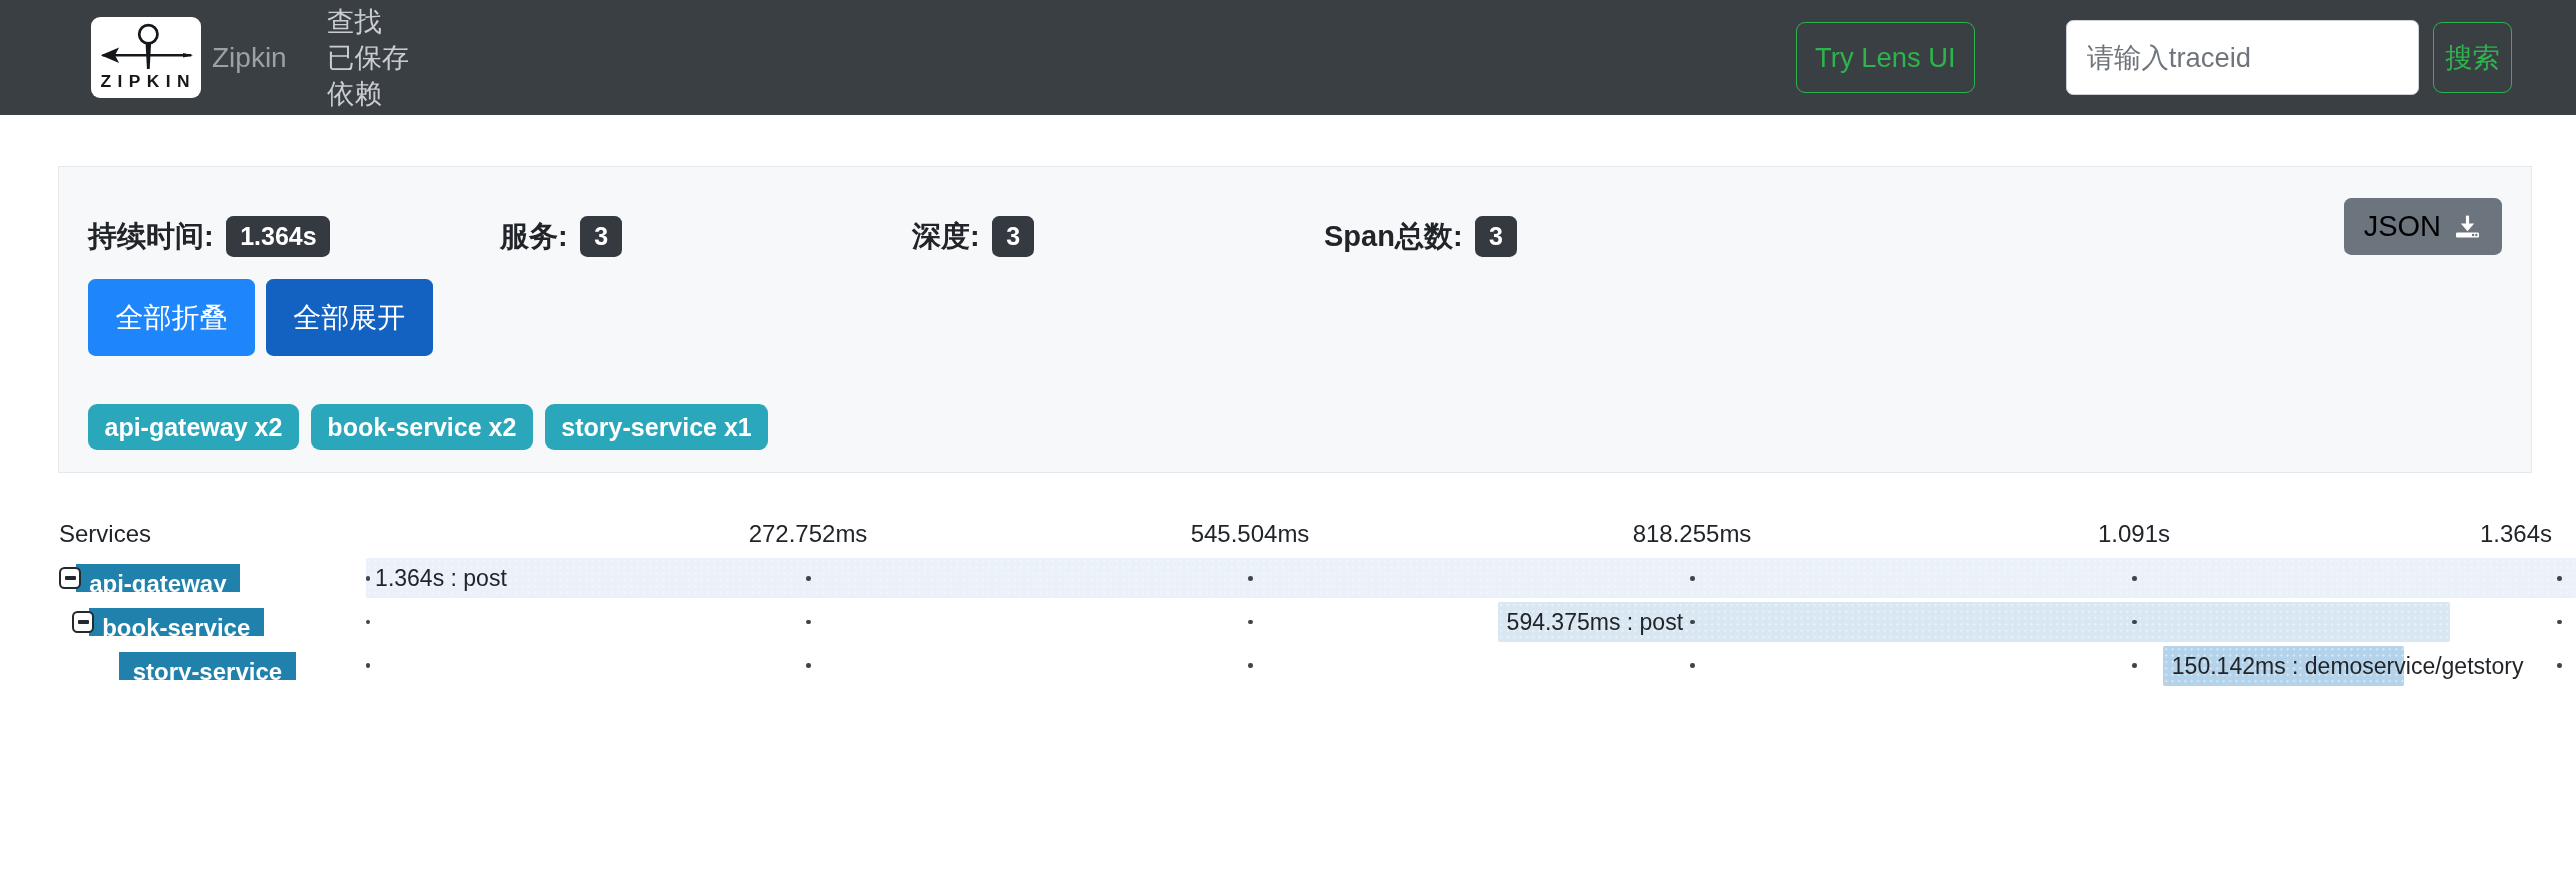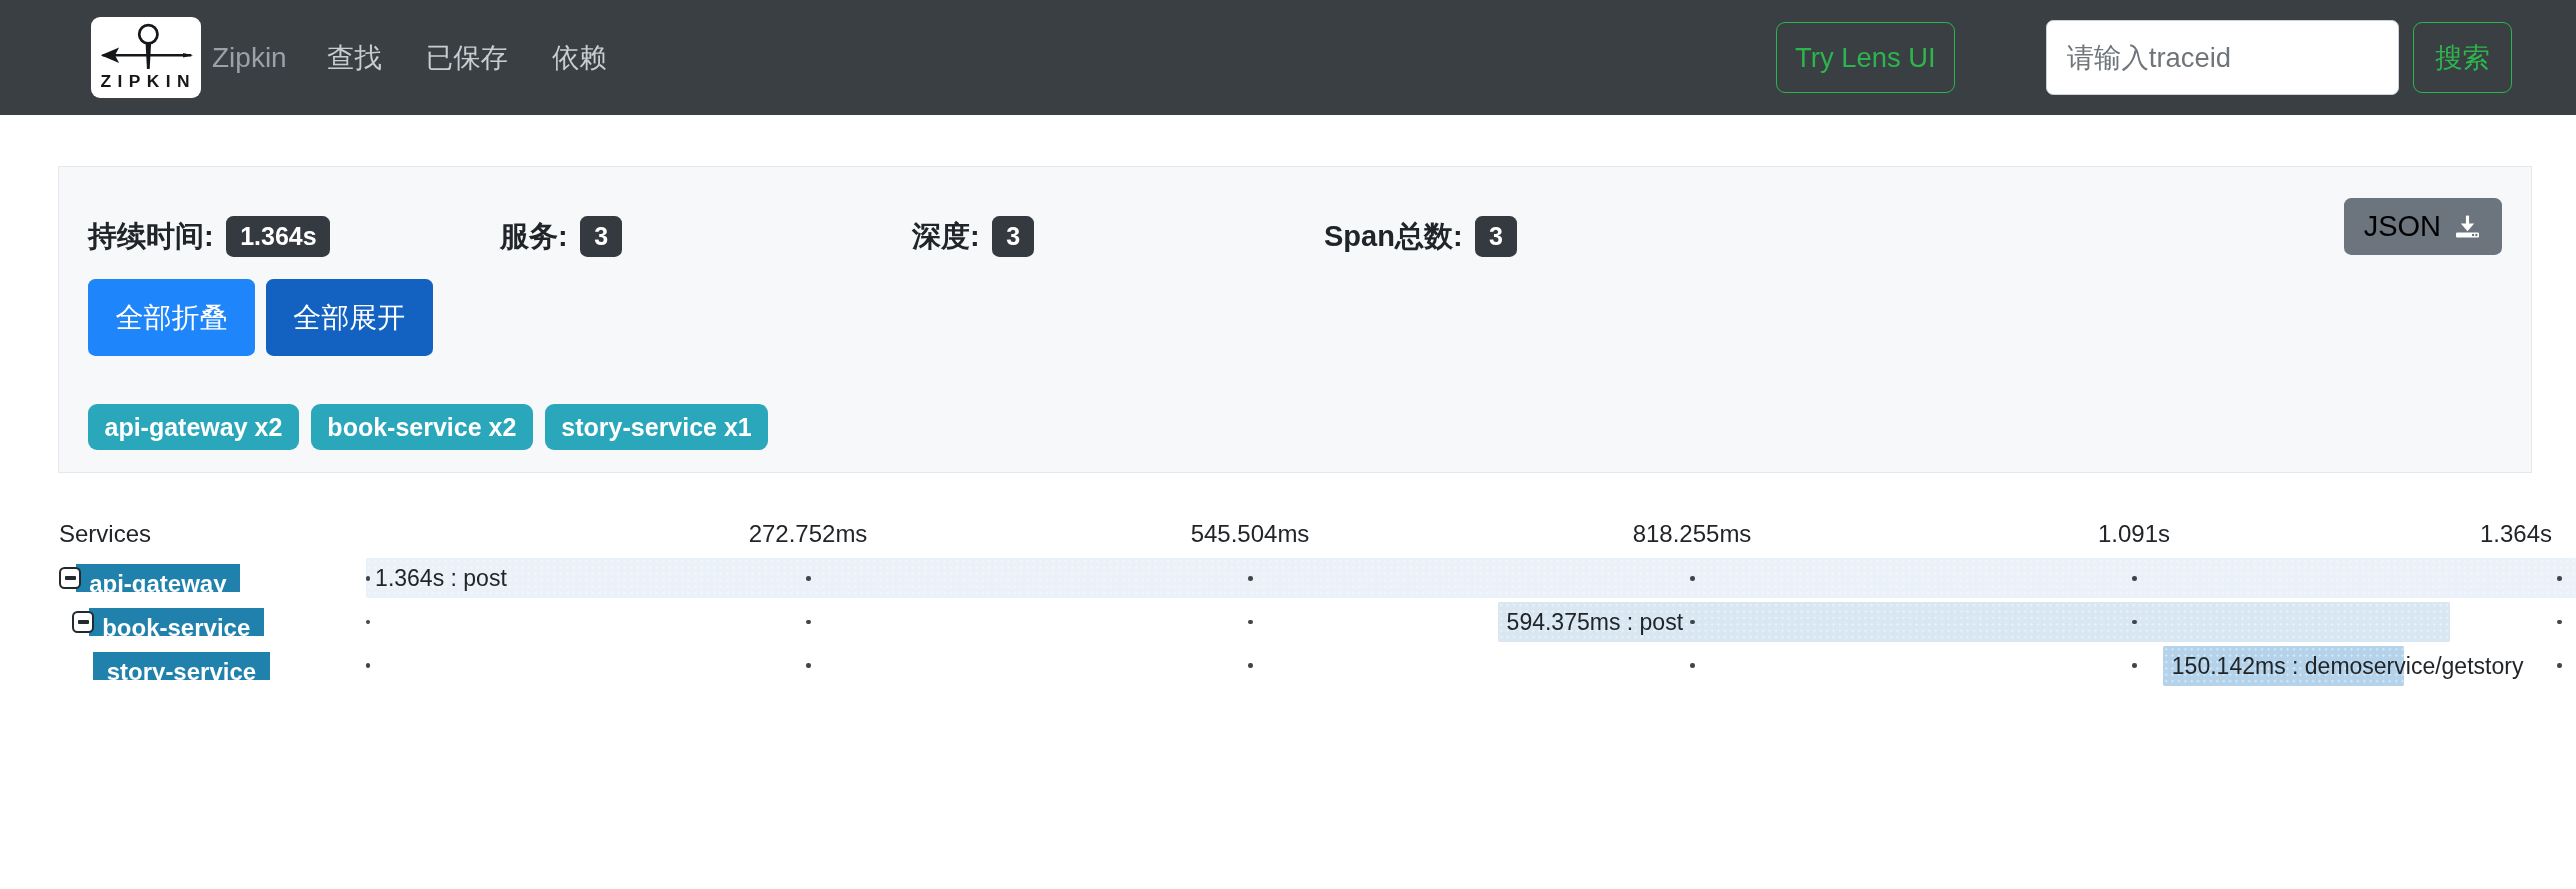--- a/index.html
+++ b/index.html
@@ -9,31 +9,31 @@
   
   .navbar { height:115px; background:var(--navbar-bg,#3a3f44); display:flex;
             align-items:center; padding:0 64px 0 91px; }
   .logo { width:110px; height:81px; background:#fff; border-radius:9.1px;
           display:flex; flex-direction:column; align-items:center; justify-content:center;
           flex:0 0 auto; }
   .logo svg { display:block; }
   .logo-text { font-size:17.4px; letter-spacing:6.4px; color:#15181b; font-weight:600;
                margin-top:0.9px; padding-left:4.6px; }
   .brand { color:#9aa1a7; font-size:28px; margin-left:11px; }
-  .nav-links { display:flex; margin-left:18.3px; }
+  .nav-links { display:flex; margin-left:18.3px;flex-direction:column; }
   .nav-links a { color:#c9cdd1; font-size:27.4px; text-decoration:none; padding:0 22px; }
   .nav-right { margin-left:auto; display:flex; align-items:center; }
   .btn-outline-green { background:transparent; border:1.8px solid var(--green,#2db44c);
           color:var(--green,#2db44c); border-radius:9.1px; height:71px; font-size:27.4px;
           cursor:pointer; font-family:inherit; }
   .try-lens { padding:0 18px; margin-right:91px; }
   .traceid-input { width:353px; height:75px; border-radius:7.3px; border:0.9px solid #ccd2d7;
           font-size:27.4px; padding:16px 20px; color:#212529; outline:none; }
   .traceid-input::placeholder { color:#6f757b; }
-  .search-btn { margin-left:14.6px; padding:0 21px; }
+  .search-btn { margin-left:14.6px; padding:0 11px; }
 
   
   .panel { position:relative; margin:51px 44px 0 58px; height:307px;
            background:#f6f8f9; border:1.8px solid #e5e8eb; border-radius:0;
            padding:49px 29px 0 29px; }
   .stats-row { display:flex; align-items:center; }
   .stat { width:412px; display:flex; align-items:center; gap:12.8px; }
   .stat-label { font-size:29px; font-weight:bold; color:#212529; }
   .stat-badge { background:var(--dark-badge,#343a40); color:#fff; font-size:25px;
            font-weight:bold; padding:8.2px 13.7px; border-radius:7.3px; line-height:1; }
@@ -175,21 +175,21 @@
           <span class="tick-dot" style="left: -0.5px;"></span>
           <span class="tick-dot" style="left: 440px;"></span>
           <span class="tick-dot" style="left: 882px;"></span>
           <span class="tick-dot" style="left: 1324px;"></span>
           <span class="tick-dot" style="left: 1766px;"></span>
           <span class="tick-dot" style="left: 2191px;"></span>
           <span class="span-text" style="left: calc(51.2% + 9.1px);">594.375ms : post</span>
         </div>
       </div>
       <div class="trace-row">
-        <div class="row-label" style="padding-left: 93px;">
+        <div class="row-label" style="padding-left: 119px;">
           <span class="svc-box">story-service</span>
         </div>
         <div class="row-tl">
           <div class="span-bar" style="left: 81.3%; width: 10.9%; background-color: rgb(180, 211, 234);"></div>
           <span class="tick-dot" style="left: -0.5px;"></span>
           <span class="tick-dot" style="left: 440px;"></span>
           <span class="tick-dot" style="left: 882px;"></span>
           <span class="tick-dot" style="left: 1324px;"></span>
           <span class="tick-dot" style="left: 1766px;"></span>
           <span class="tick-dot" style="left: 2191px;"></span>

